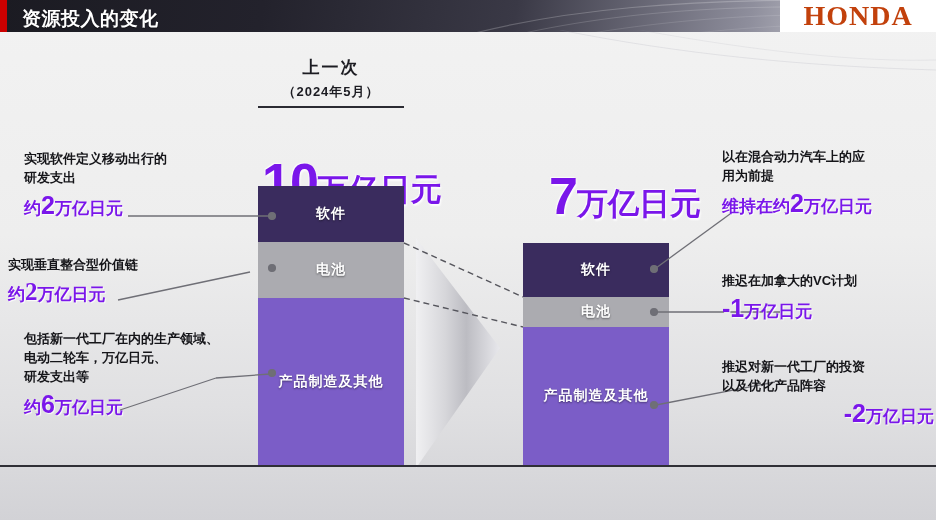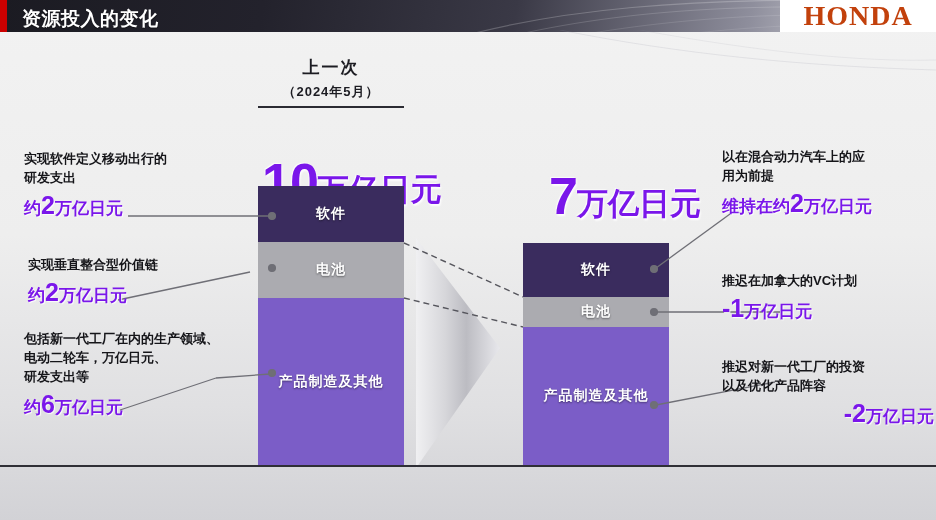--- a/index.html
+++ b/index.html
@@ -207,21 +207,21 @@
   </svg>
 
   <div class="anno" style="left:24px; top:150px; width:216px;">
     <div class="body">实现软件定义移动出行的
 研发支出</div>
     <div class="amount">
       <span class="pre">约</span><span class="big">2</span><span class="sml">万亿日元</span>
     </div>
   </div>
 
-  <div class="anno" style="left:28px; top:256px; width:216px;">
+  <div class="anno" style="left:8px; top:256px; width:216px;font-family:Liberation Serif, serif;">
     <div class="body">实现垂直整合型价值链</div>
     <div class="amount">
       <span class="pre">约</span><span class="big">2</span><span class="sml">万亿日元</span>
     </div>
   </div>
 
   <div class="anno" style="left:24px; top:330px; width:228px;">
     <div class="body">包括新一代工厂在内的生产领域、
 电动二轮车，万亿日元、
 研发支出等</div>

